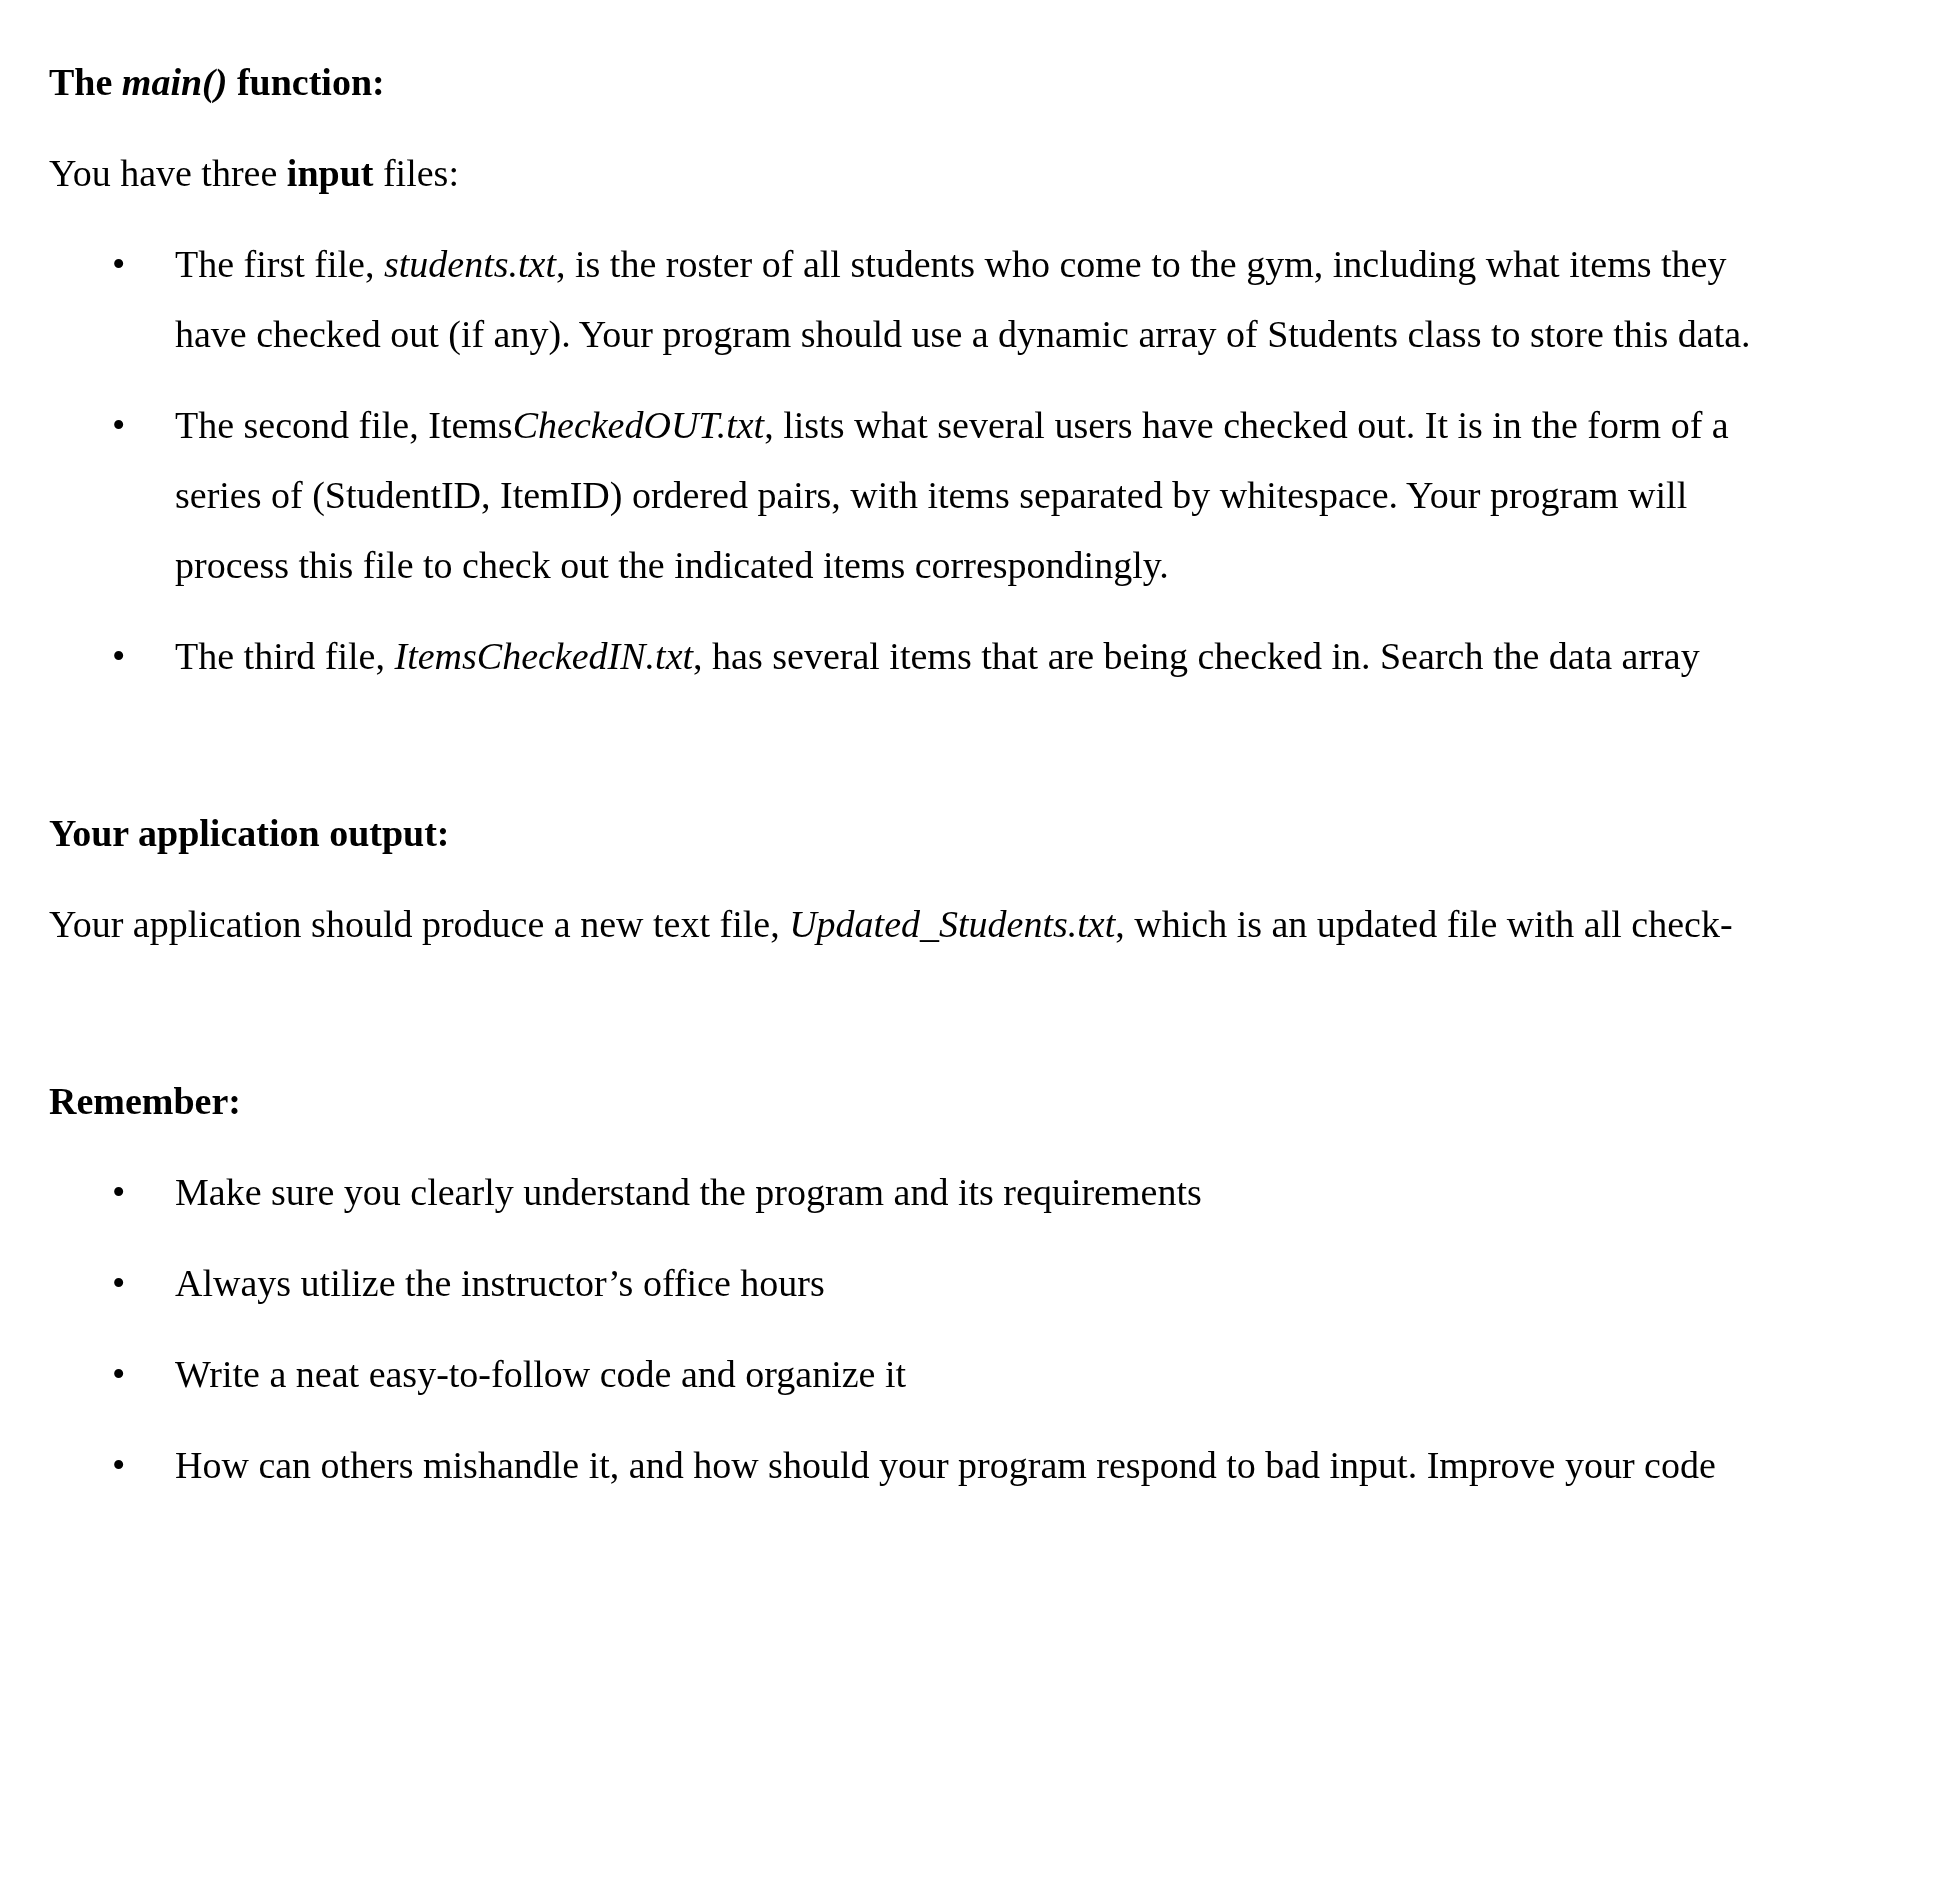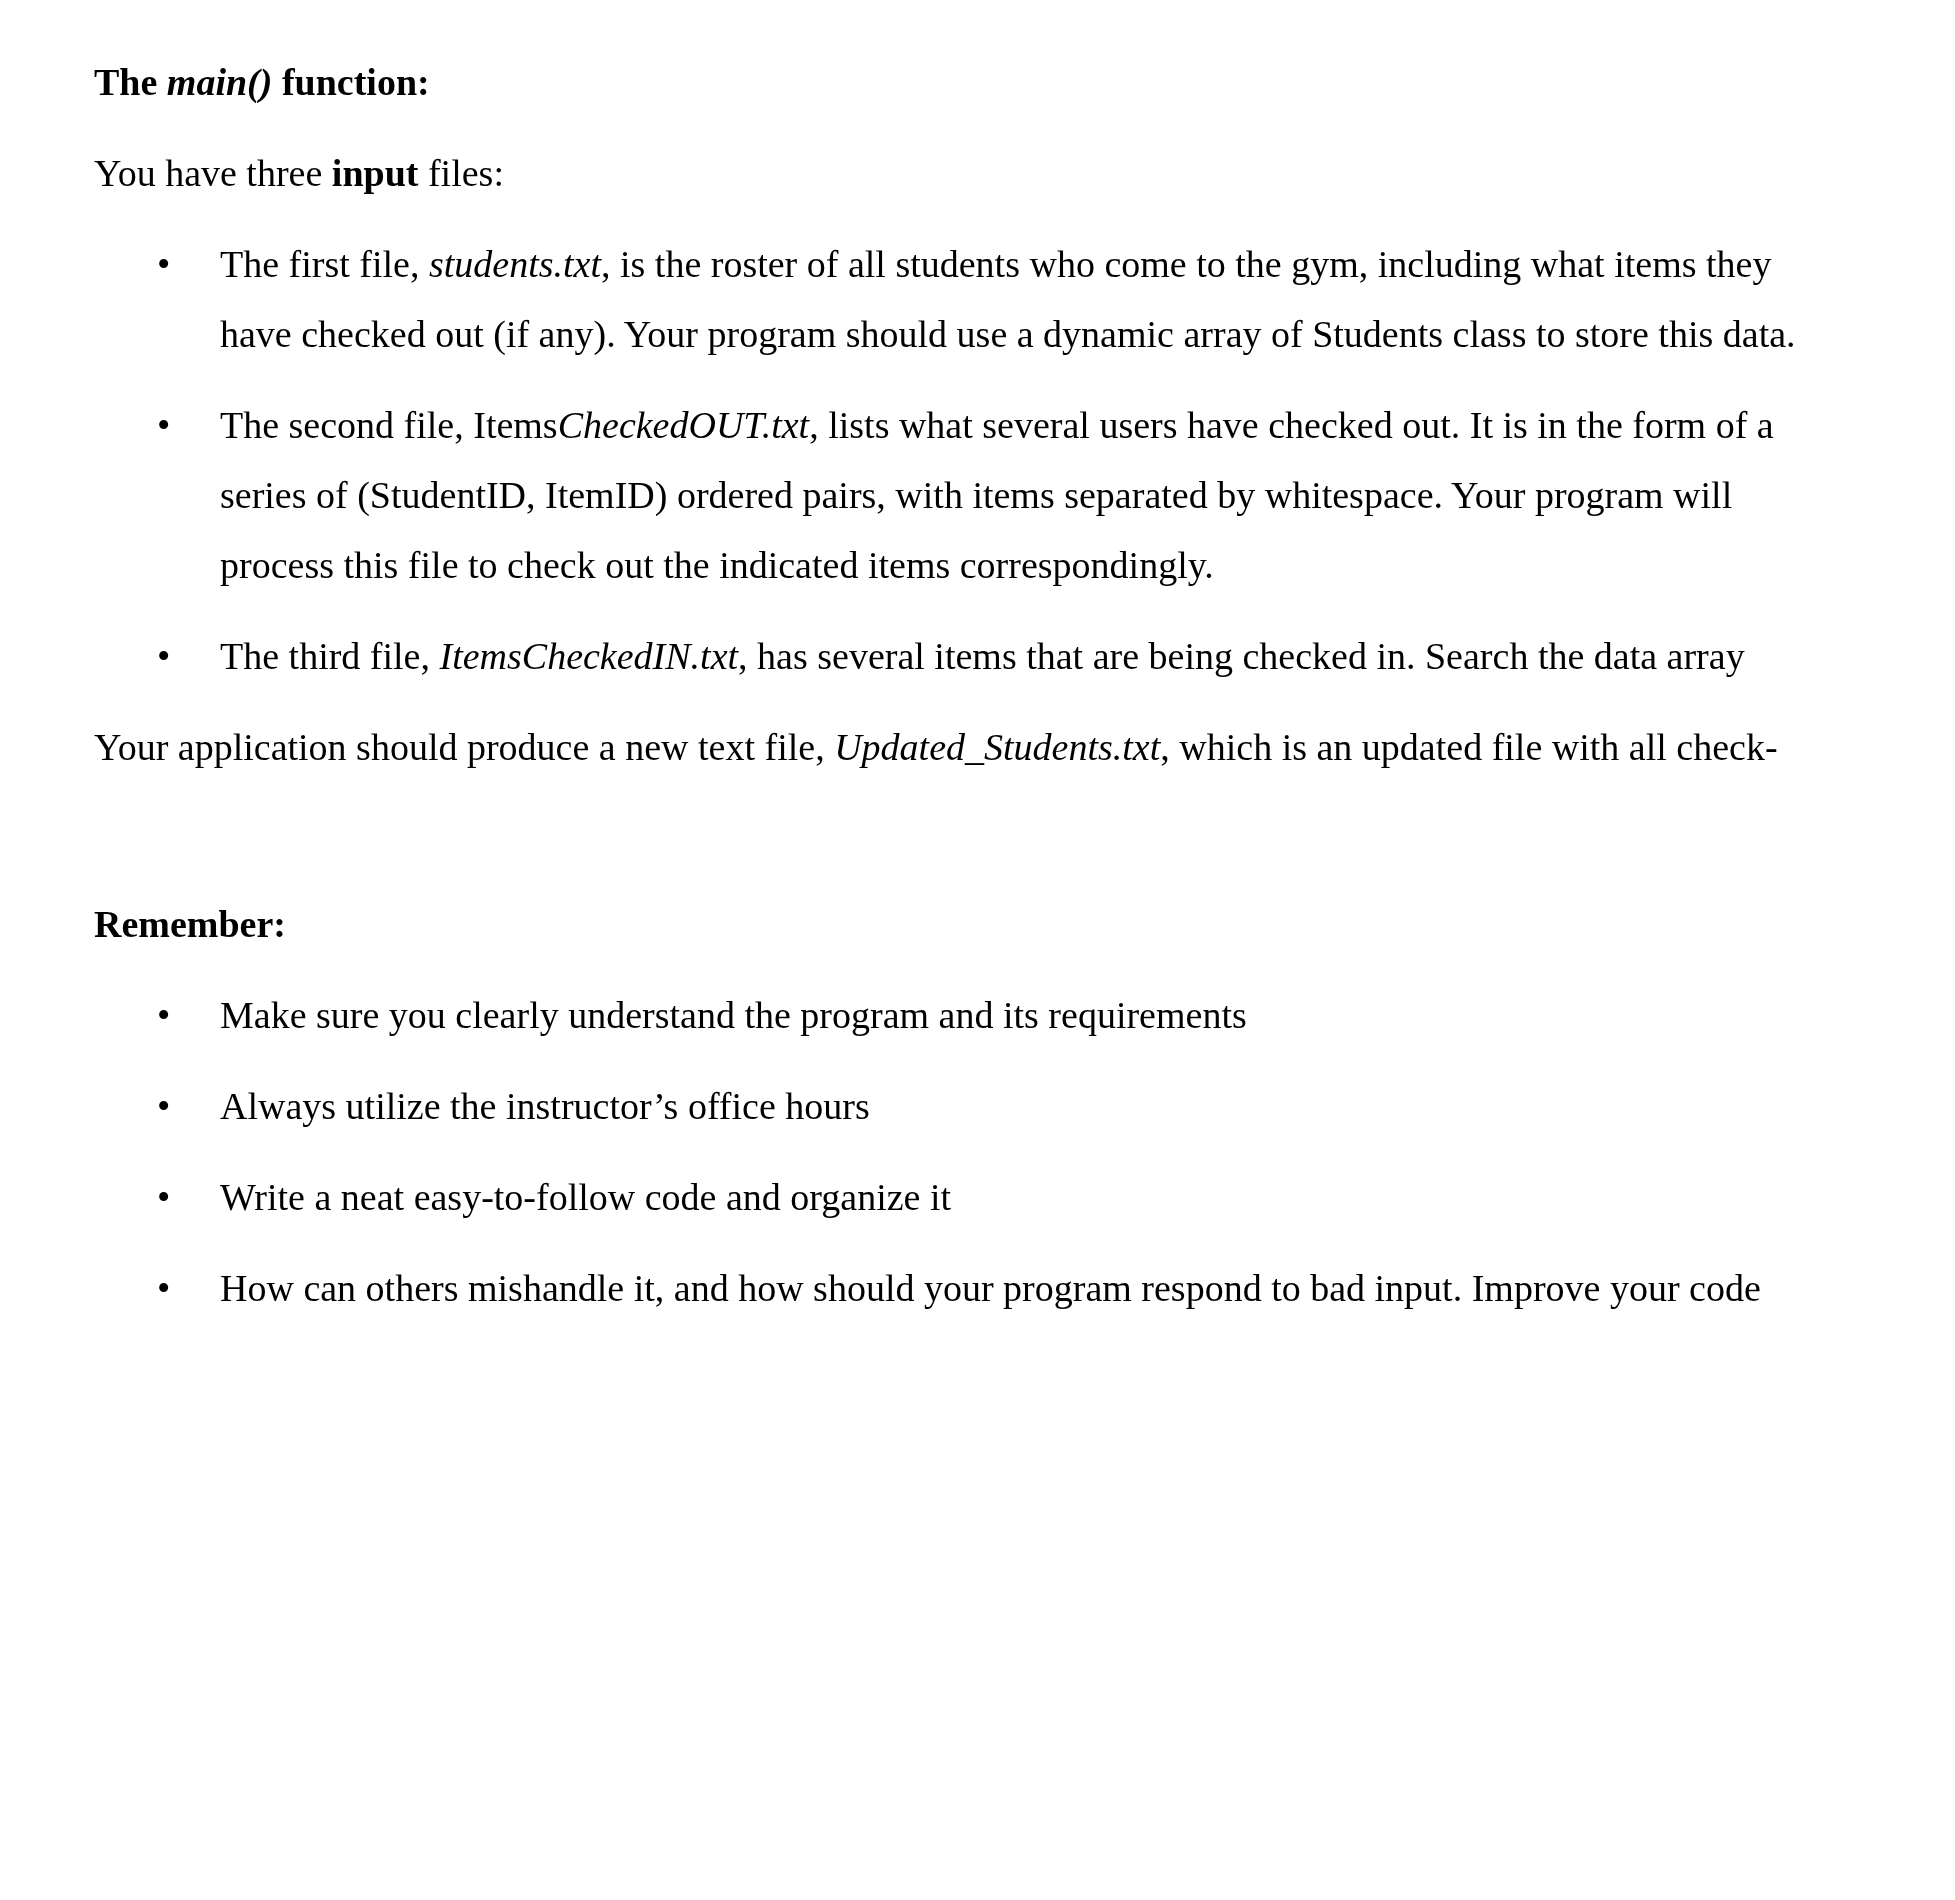--- a/index.html
+++ b/index.html
@@ -9,21 +9,21 @@
     background: #ffffff;
     color: #000000;
     font-family: "Liberation Serif", "DejaVu Serif", serif;
     font-size: 38px;
     overflow: hidden;
   }
   .page {
     box-sizing: border-box;
     width: 1955px;
     height: 1782px;
-    padding: 47px 75px 0 94px;
+    padding: 47px 75px 0 49px;
     line-height: 70px;
   }
   .h { font-weight: bold; margin: 0; }
   .h.gap { margin-top: 107px; }
   p.para { margin: 21px 0 0 0; }
   ul.blist { list-style: none; margin: 21px 0 0 0; padding: 0; }
   li.li { position: relative; padding-left: 126px; margin: 21px 0 0 0; }
   li.li:first-child { margin-top: 0; }
   .bullet { position: absolute; left: 63px; top: 0; }
   .ln { display: block; white-space: nowrap; text-align: left; }
@@ -54,20 +54,23 @@
       <span class="ln"><span>The second file, Items</span><span class="it">CheckedOUT.txt</span><span>, lists what several users have checked out. It is in the form of a</span></span>
       <span class="ln"><span>series of (StudentID, ItemID) ordered pairs, with items separated by whitespace. Your program will</span></span>
       <span class="ln"><span>process this file to check out the indicated items correspondingly.</span></span>
     </li>
     <li class="li">
       <span class="bullet">•</span>
       <span class="ln"><span>The third file, </span><span class="it">ItemsCheckedIN.txt</span><span>, has several items that are being checked in. Search the data array</span></span>
     </li>
   </ul>
 
+  <p class="h gap">
+      <span class="ln"><span>Your application output:</span></span>
+    </p>
 
   <p class="para">
     <span class="ln"><span>Your application should produce a new text file, </span><span class="it">Updated_Students.txt</span><span>, which is an updated file with all check-</span></span>
   </p>
 
   <p class="h gap">
       <span class="ln"><span>Remember:</span></span>
     </p>
 
   <ul class="blist">

